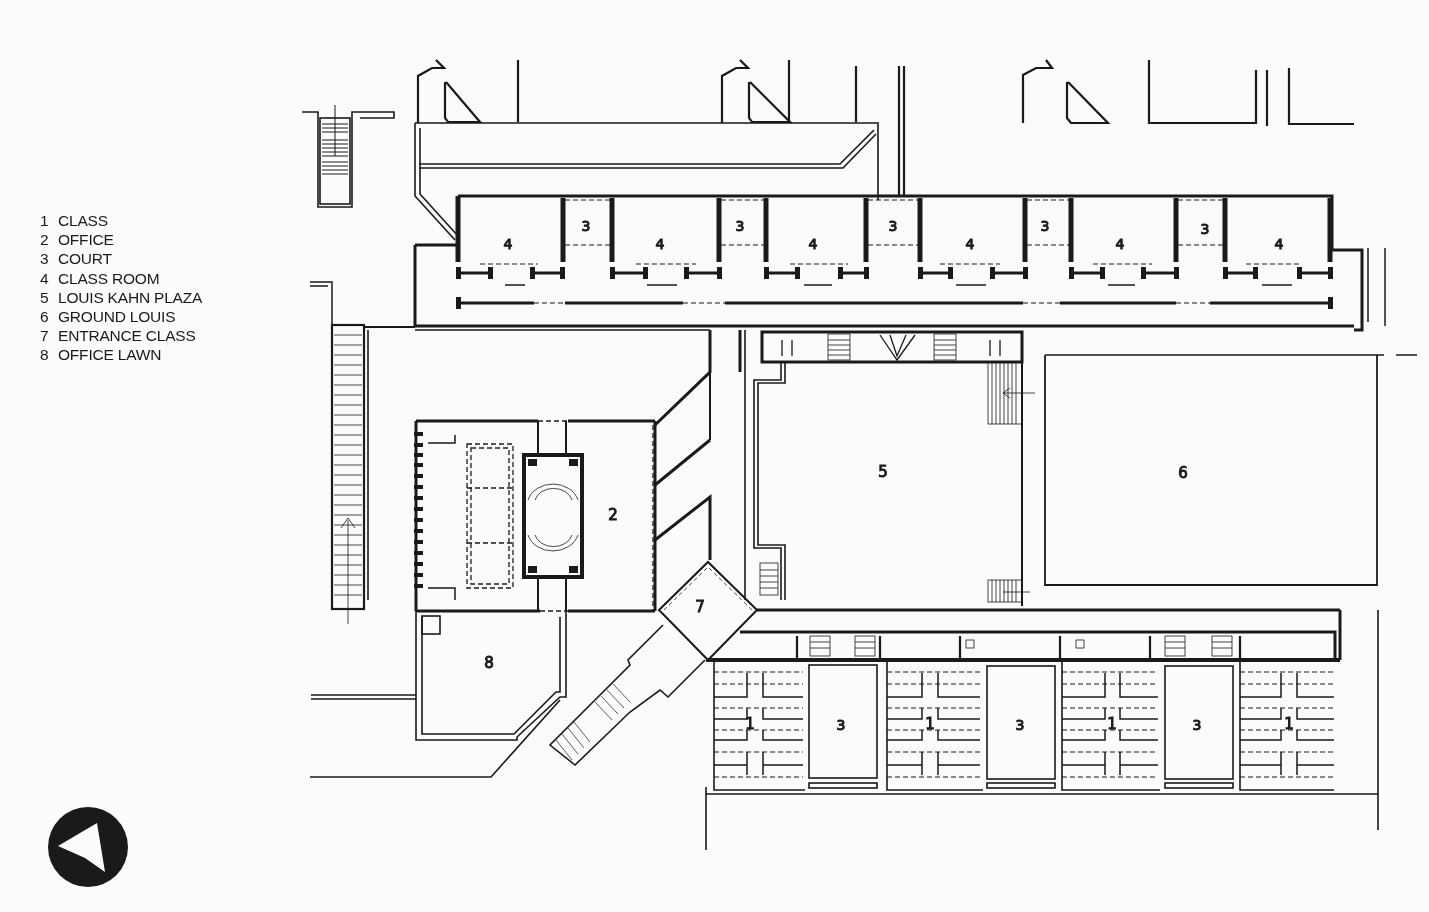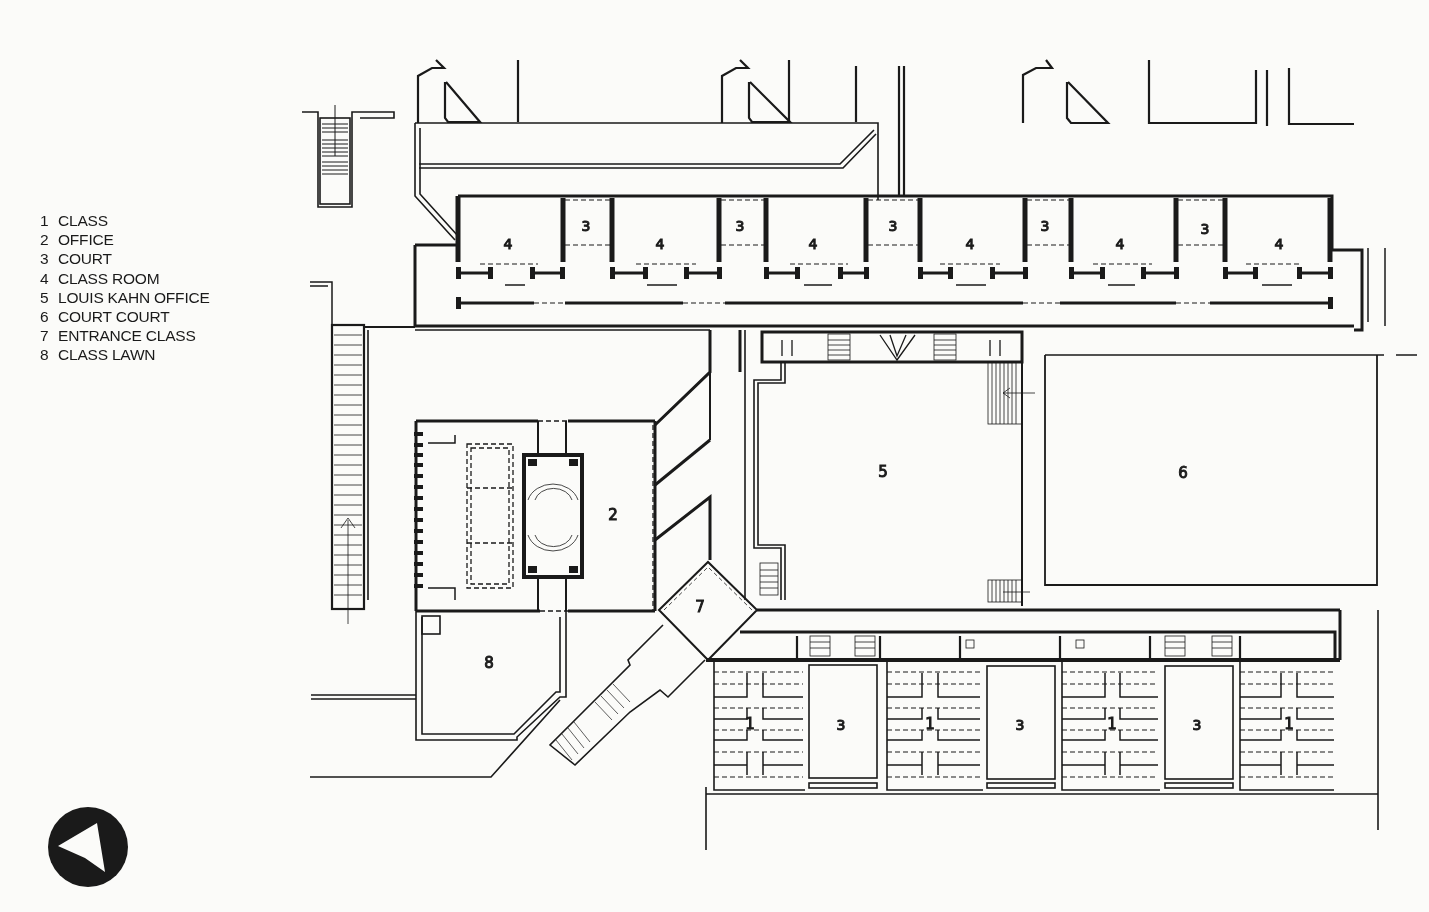--- a/index.html
+++ b/index.html
@@ -27,33 +27,33 @@
   <div class="row">
       <span class="num">3</span>
       <span>COURT</span>
     </div>
   <div class="row">
       <span class="num">4</span>
       <span>CLASS ROOM</span>
     </div>
   <div class="row">
       <span class="num">5</span>
-      <span>LOUIS KAHN OFFICE</span>
+      <span>LOUIS KAHN PLAZA</span>
     </div>
   <div class="row">
       <span class="num">6</span>
-      <span>COURT COURT</span>
+      <span>GROUND LOUIS</span>
     </div>
   <div class="row">
       <span class="num">7</span>
       <span>ENTRANCE CLASS</span>
     </div>
   <div class="row">
       <span class="num">8</span>
-      <span>CLASS LAWN</span>
+      <span>OFFICE LAWN</span>
     </div>
 </div>
 
 <svg class="plan" width="1429" height="912" viewBox="0 0 1429 912" fill="none" stroke="#1a1a1a">
 
   <g stroke-width="2.2">
     <path d="M418 123 L418 76 L432 68 L444 68 L436 60"></path>
     <path d="M445 82 L445 118 L448 122 L480 122 L446 82"></path>
     <path d="M518 60 L518 122"></path>
     <path d="M722 123 L722 76 L736 68 L748 68 L740 60"></path>

